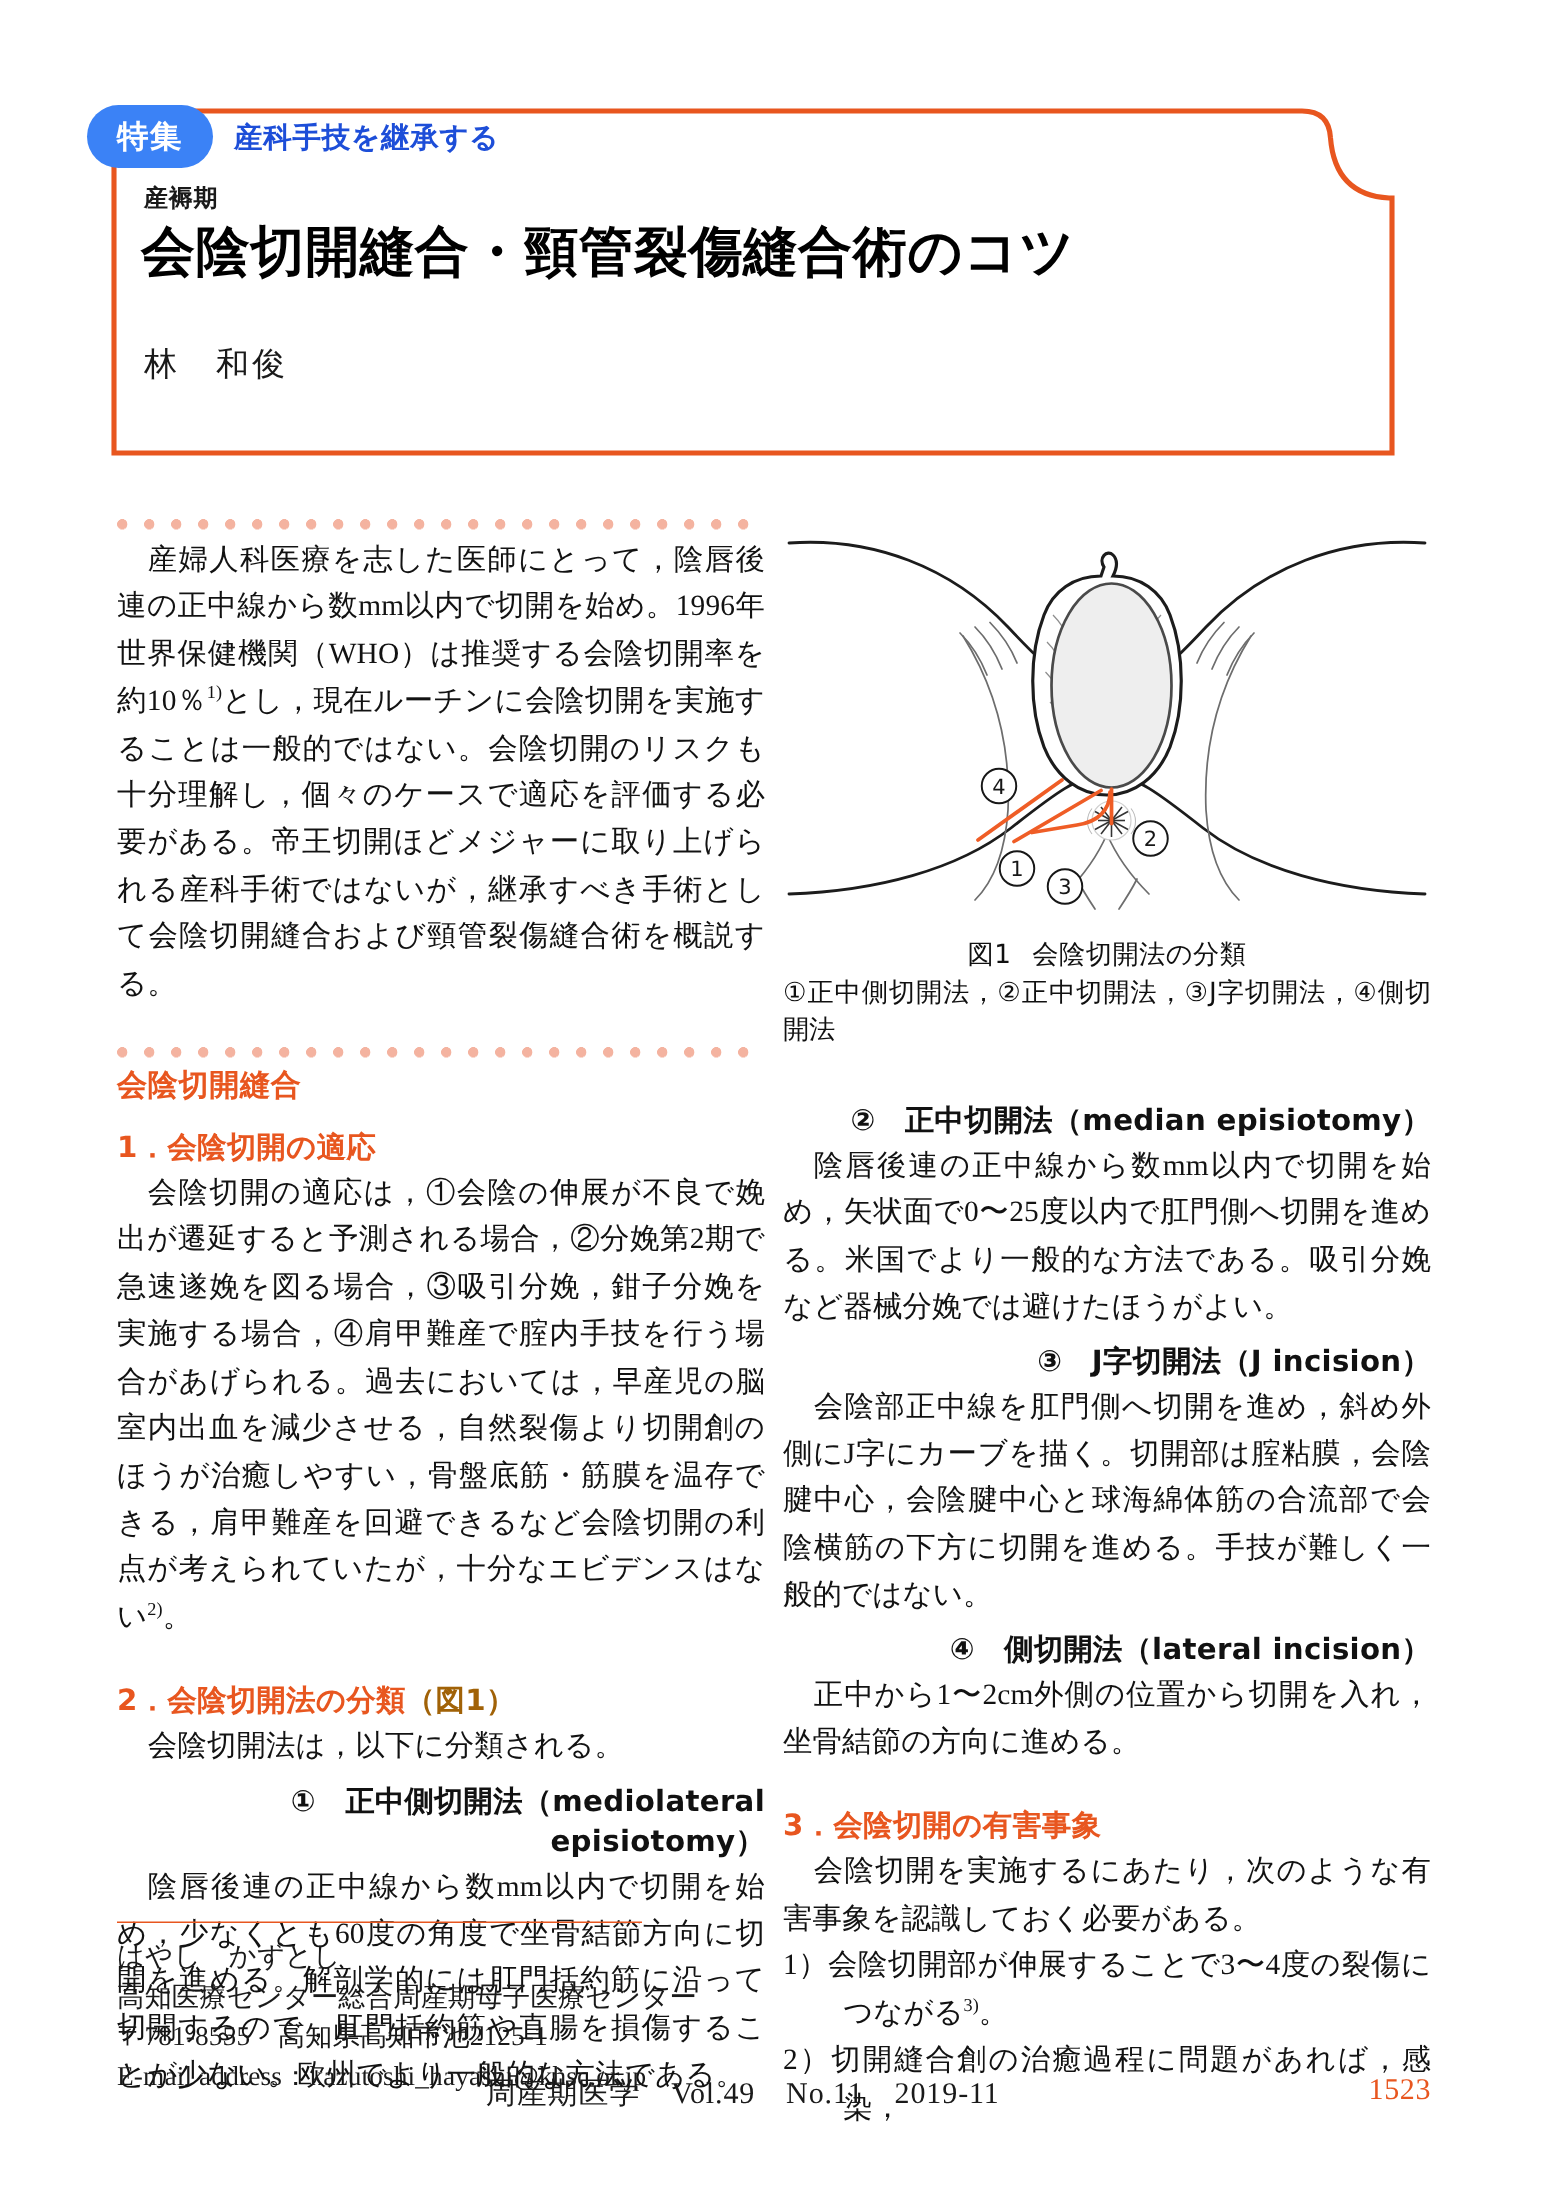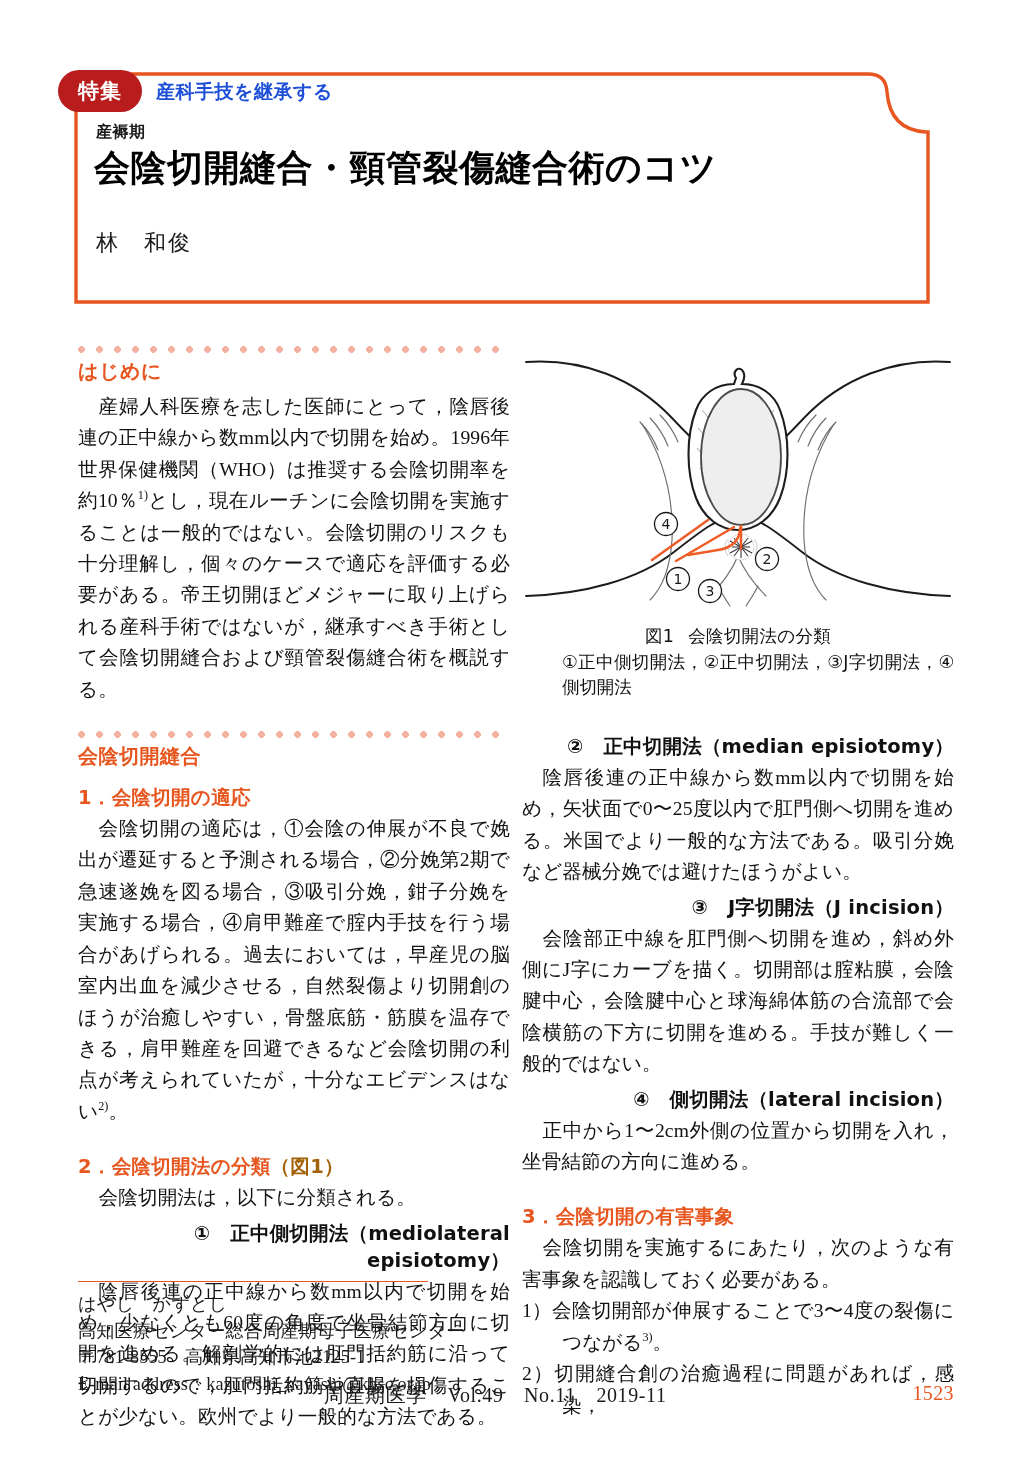--- a/index.html
+++ b/index.html
@@ -31,21 +31,21 @@
     inset: 0;
     pointer-events: none;
   }
   .hdr-badge {
     position: absolute;
     left: -16px;
     top: -2px;
     width: 84px;
     height: 42px;
     border-radius: 21px;
-    background: #b91c1c;
+    background: #3b82f6;
     color: #ffffff;
     font-family: "DejaVu Sans", "Liberation Sans", sans-serif;
     font-weight: bold;
     font-size: 21px;
     letter-spacing: 1px;
     display: flex;
     align-items: center;
     justify-content: center;
     z-index: 4;
   }
@@ -187,21 +187,20 @@
   }
   .fig-caption .fig-gap { display: inline-block; width: 14px; }
   .fig-legend {
     font-family: "DejaVu Sans", "Liberation Sans", sans-serif;
     font-size: 17.5px;
     color: #101010;
     line-height: 25px;
     margin-top: 2px;
     text-align: justify;
     letter-spacing: -0.1px;
-    margin-left: 40px;
   }
 
   
   .affil {
     position: absolute;
     left: 78px;
     top: 1281px;
     width: 432px;
   }
   .affil-rule {
@@ -254,21 +253,20 @@
   </div>
   <div class="hdr-feature">産科手技を継承する</div>
   <div class="hdr-kicker">産褥期</div>
   <div class="hdr-title">会陰切開縫合・頸管裂傷縫合術のコツ</div>
   <div class="hdr-author">林　和俊</div>
 </div>
 
 <div class="col col-left">
 
   <div class="dot-rule"></div>
-  <h2 class="sec-head">はじめに</h2>
   <p class="body indent"><span>産婦人科医療を志した医師にとって，陰唇後連の正中線から数mm以内で切開を始め。1996年世界保健機関（WHO）は推奨する会陰切開率を約10％</span><sup class="ref">1)</sup><span>とし，現在ルーチンに会陰切開を実施することは一般的ではない。会陰切開のリスクも十分理解し，個々のケースで適応を評価する必要がある。帝王切開ほどメジャーに取り上げられる産科手術ではないが，継承すべき手術として会陰切開縫合および頸管裂傷縫合術を概説する。</span></p>
 
   <div class="gap-md"></div>
 
   <div class="dot-rule"></div>
   <h2 class="sec-head">会陰切開縫合</h2>
 
   <h3 class="sub-head">1．会陰切開の適応</h3>
   <p class="body indent"><span>会陰切開の適応は，①会陰の伸展が不良で娩出が遷延すると予測される場合，②分娩第2期で急速遂娩を図る場合，③吸引分娩，鉗子分娩を実施する場合，④肩甲難産で腟内手技を行う場合があげられる。過去においては，早産児の脳室内出血を減少させる，自然裂傷より切開創のほうが治癒しやすい，骨盤底筋・筋膜を温存できる，肩甲難産を回避できるなど会陰切開の利点が考えられていたが，十分なエビデンスはない</span><sup class="ref">2)</sup><span>。</span></p>
 

